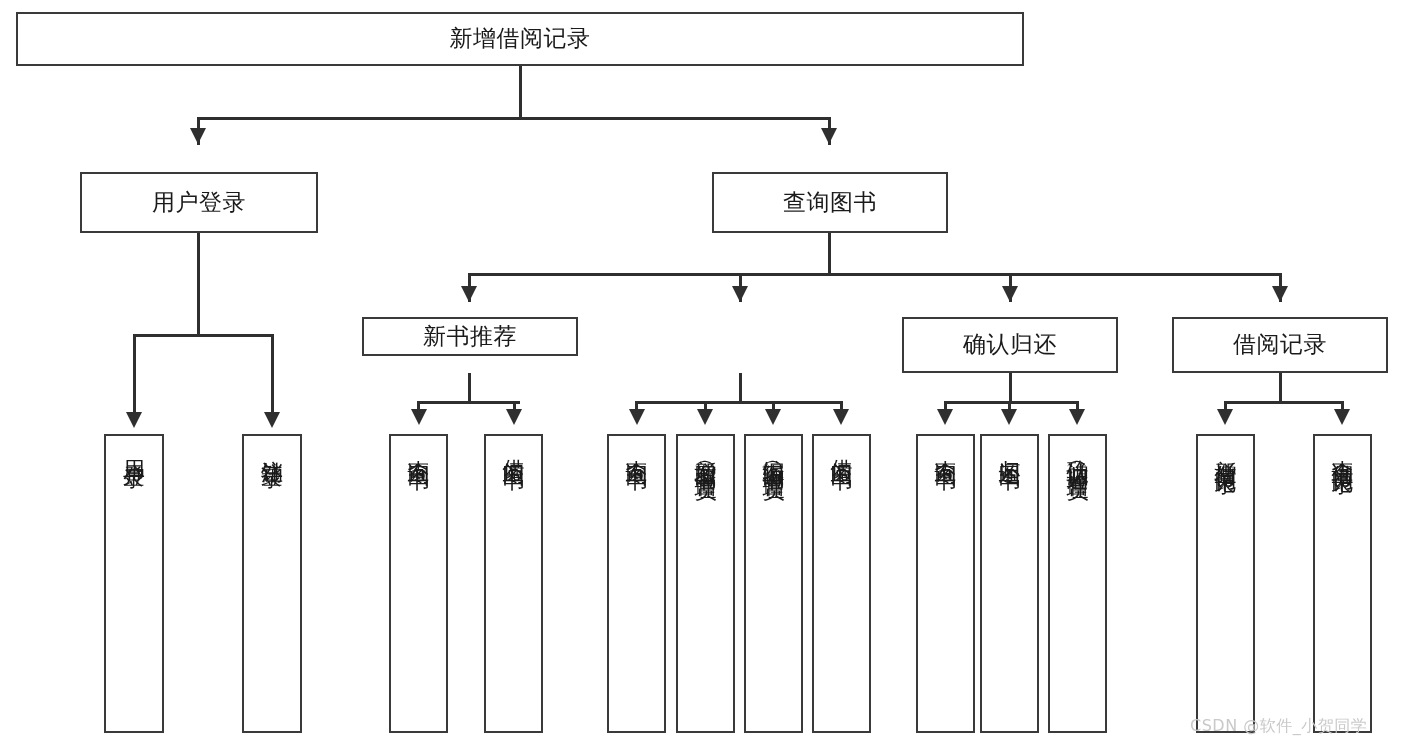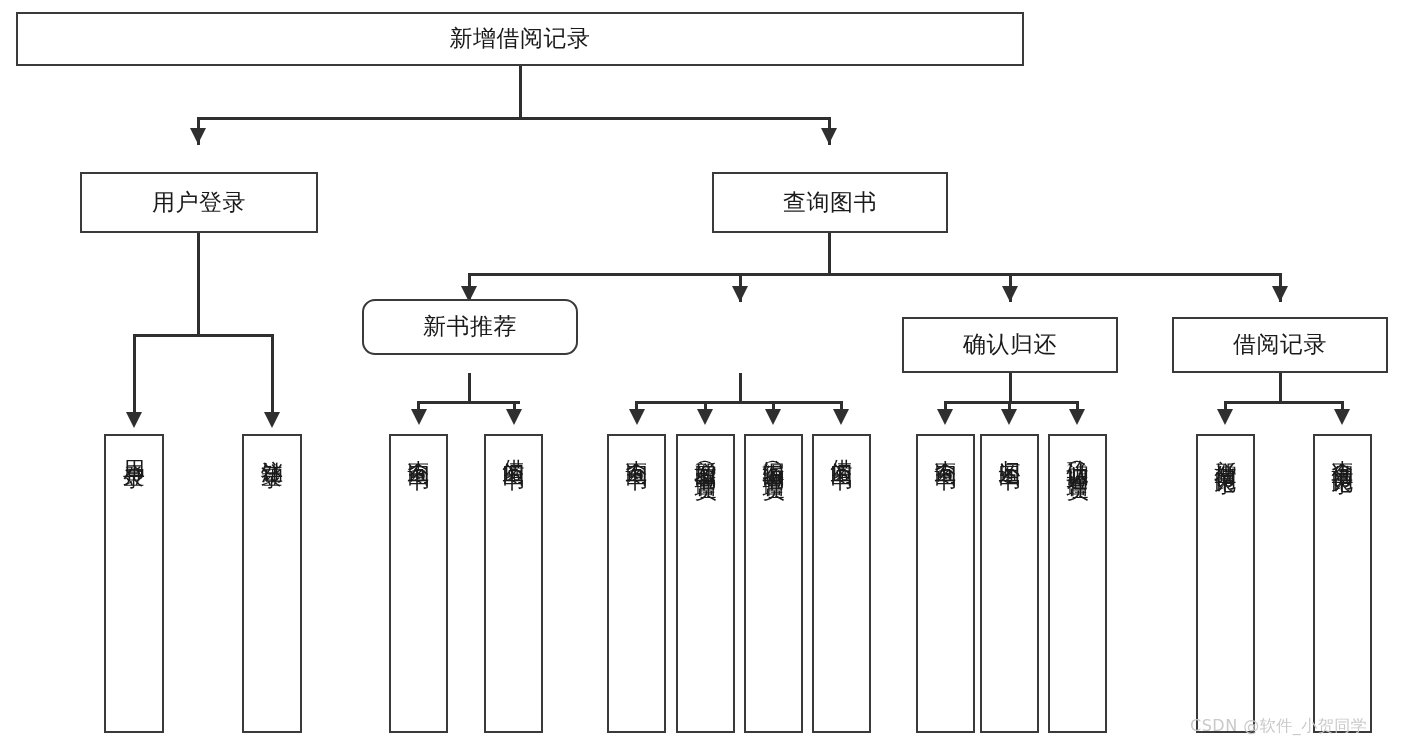--- a/index.html
+++ b/index.html
@@ -108,21 +108,21 @@
   <div class="conn conn-h" style="left:469px; top:273px; width:812px;"></div>
   <div class="conn conn-v" style="left:468px; top:273px; height:29px;"></div>
   <div class="arrow" style="left:461px; top:286px;"></div>
   <div class="conn conn-v" style="left:739px; top:273px; height:29px;"></div>
   <div class="arrow" style="left:732px; top:286px;"></div>
   <div class="conn conn-v" style="left:1009px; top:273px; height:29px;"></div>
   <div class="arrow" style="left:1002px; top:286px;"></div>
   <div class="conn conn-v" style="left:1279px; top:273px; height:29px;"></div>
   <div class="arrow" style="left:1272px; top:286px;"></div>
 
-  <div class="node node-h" style="left:362px; top:299px; width:216px; height:56px;border-radius:13px;">
+  <div class="node node-h" style="left:362px; top:317px; width:216px; height:39px;">
     <span>新书推荐</span>
   </div>
   <div class="node node-h" style="left:902px; top:317px; width:216px; height:56px;">
     <span>确认归还</span>
   </div>
   <div class="node node-h" style="left:1172px; top:317px; width:216px; height:56px;">
     <span>借阅记录</span>
   </div>
 
   <div class="conn conn-v" style="left:468px; top:373px; height:30px;"></div>

